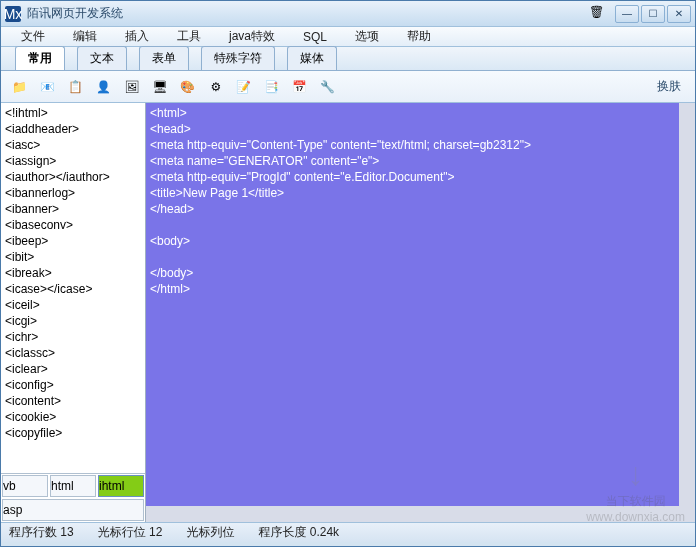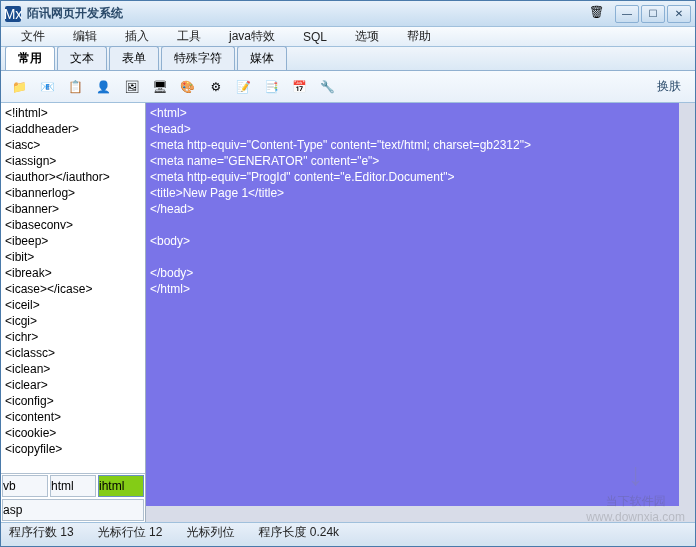--- a/index.html
+++ b/index.html
@@ -1,26 +1,26 @@
 <!DOCTYPE html>
 <html><head>
 <meta charset="utf-8">
 <style>
 * { margin: 0; padding: 0; box-sizing: border-box; font-family: "Microsoft YaHei", Arial, sans-serif; font-size: 12px; }
 body { background: #f0f0f0; }
 .window { width: 696px; height: 547px; background: #d4e4f1; border: 1px solid #4a7aaa; position: relative; overflow: hidden; }
 .titlebar { height: 26px; background: linear-gradient(#e8f1fa, #c6dcf0); display: flex; align-items: center; padding: 0 4px; border-bottom: 1px solid #a0c0dc; }
 .titlebar .app-icon { width: 16px; height: 16px; background: #1a4b8c; color: #fff; font-size: 14px; display: flex; align-items: center; justify-content: center; margin-right: 6px; border-radius: 2px; }
-.titlebar .title { font-weight: bold; color: #2a4a6a; flex: 1; }
+.titlebar .title { font-weight: normal; color: #2a4a6a; flex: 1; }
 .titlebar .wbtn { width: 24px; height: 18px; margin-left: 2px; background: linear-gradient(#eaf2fb,#c8ddf0); border: 1px solid #8ab0d4; border-radius: 2px; display: flex; align-items: center; justify-content: center; font-size: 10px; color: #2a4a6a; cursor: pointer; }
 .titlebar .trash { width: 18px; height: 18px; margin-right: 6px; }
 .menubar { height: 20px; background: linear-gradient(#f8fbfe,#e4eef8); display: flex; align-items: center; padding: 0 6px; border-bottom: 1px solid #a0c0dc; }
 .menubar .menu-item { padding: 3px 14px; color: #222; cursor: pointer; }
 .tabbar { height: 24px; background: linear-gradient(#f0f5fb,#dae8f5); display: flex; align-items: flex-end; padding: 0 4px; border-bottom: 1px solid #90b0d0; }
-.tabbar .tab { padding: 3px 12px; border: 1px solid #90b0d0; border-bottom: none; margin-right: 2px; background: #e6eef8; cursor: pointer; border-radius: 3px 3px 0 0; }
+.tabbar .tab { padding: 3px 12px; border: 1px solid #90b0d0; border-bottom: none; margin-right: 2px; background: #e6eef8; cursor: pointer; border-radius: 3px 3px 0 0; margin-left: 10px; }
 .tabbar .tab.active { background: #fff; font-weight: bold; }
 .toolbar { height: 32px; background: linear-gradient(#f6fafe,#e8f0f9); display: flex; align-items: center; padding: 0 8px; border-bottom: 1px solid #a0c0dc; gap: 6px; }
 .toolbar .tbtn { width: 22px; height: 22px; display: flex; align-items: center; justify-content: center; cursor: pointer; border-radius: 2px; }
 .toolbar .spacer { flex: 1; }
 .toolbar .skin { color: #2a4a6a; cursor: pointer; padding: 2px 6px; }
 .workspace { display: flex; height: calc(100% - 26px - 24px - 24px - 32px - 20px); background: #fff; }
 .sidebar { width: 145px; display: flex; flex-direction: column; border-right: 1px solid #a0b0c0; }
 .func-list { flex: 1; overflow-y: auto; padding: 2px 4px; font-family: "SimSun", monospace; }
 .func-list .fi { line-height: 16px; white-space: nowrap; cursor: pointer; }
 .lang-tabs { border-top: 1px solid #b0c0d0; }
@@ -98,21 +98,20 @@
           <div class="fi">&lt;ibanner&gt;</div>
           <div class="fi">&lt;ibaseconv&gt;</div>
           <div class="fi">&lt;ibeep&gt;</div>
           <div class="fi">&lt;ibit&gt;</div>
           <div class="fi">&lt;ibreak&gt;</div>
           <div class="fi">&lt;icase&gt;&lt;/icase&gt;</div>
           <div class="fi">&lt;iceil&gt;</div>
           <div class="fi">&lt;icgi&gt;</div>
           <div class="fi">&lt;ichr&gt;</div>
           <div class="fi">&lt;iclassc&gt;</div>
-          <div class="fi">&lt;iclean&gt;</div>
           <div class="fi">&lt;iclear&gt;</div>
           <div class="fi">&lt;iconfig&gt;</div>
           <div class="fi">&lt;icontent&gt;</div>
           <div class="fi">&lt;icookie&gt;</div>
           <div class="fi">&lt;icopyfile&gt;</div>
         </div>
       <div class="lang-tabs">
         <div class="row" id="langrow1">
             <div class="lt">vb</div>
             <div class="lt">html</div>

